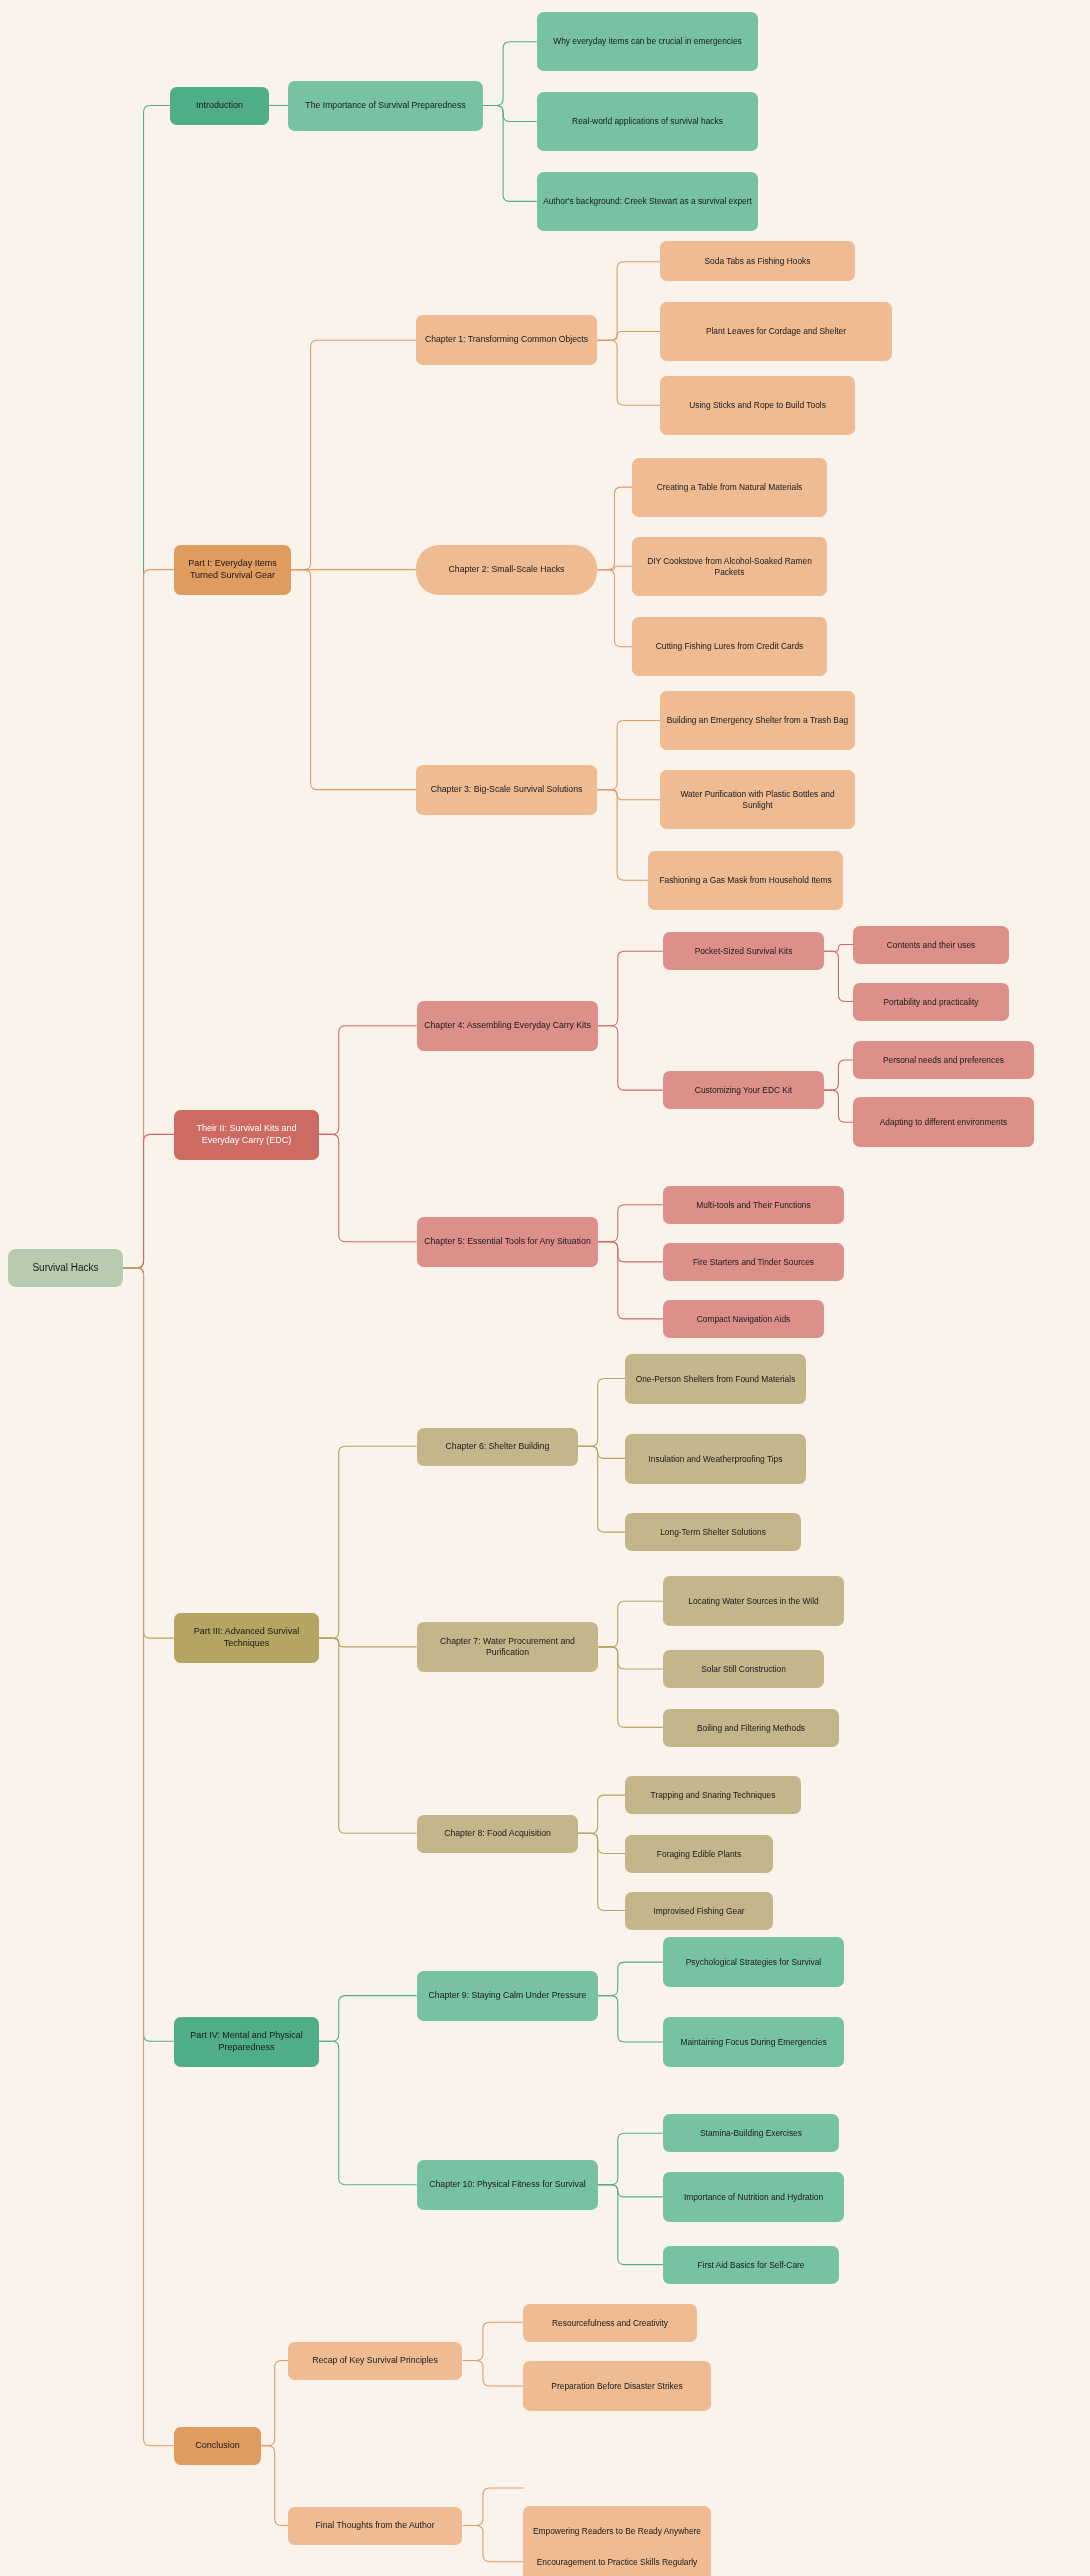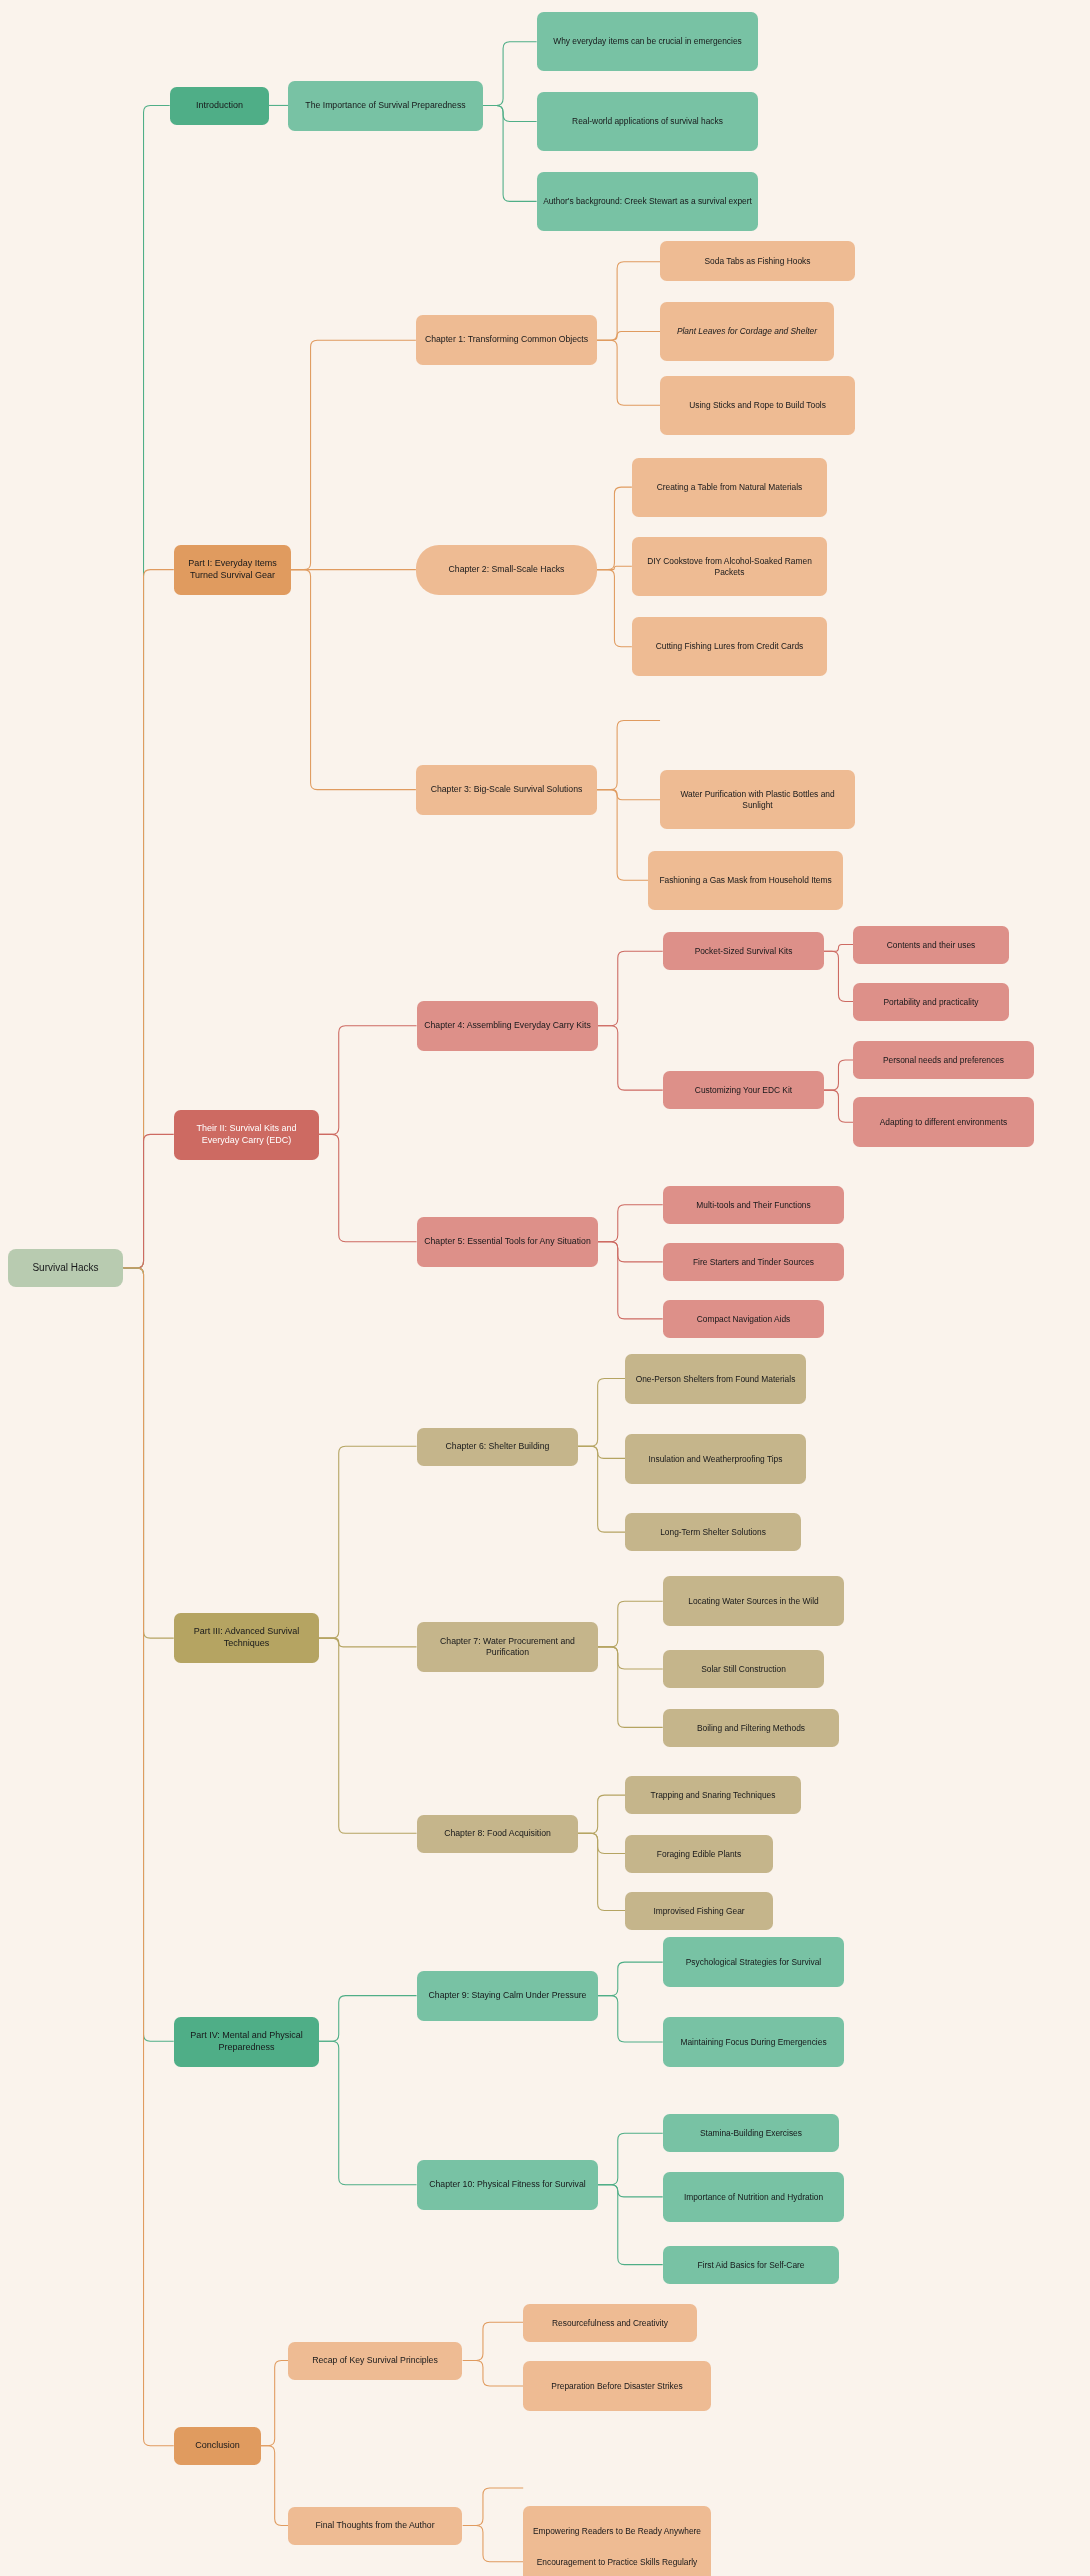--- a/index.html
+++ b/index.html
@@ -95,27 +95,28 @@
     </svg>
 <div class="node root" style="left: 8px; top: 1249px; width: 115px; height: 38px; background: rgb(184, 203, 176); font-size: 10px;">Survival Hacks</div>
     <div class="node n-l1" style="left: 170px; top: 87px; width: 99px; height: 38px; background: rgb(79, 174, 135);">Introduction</div>
     <div class="node n-l2" style="left: 288px; top: 81px; width: 195px; height: 50px; background: rgb(120, 194, 164);">The Importance of Survival Preparedness</div>
     <div class="node n-l3" style="left: 537px; top: 12px; width: 221px; height: 59px; background: rgb(120, 194, 164);">Why everyday items can be crucial in emergencies</div>
     <div class="node n-l3" style="left: 537px; top: 92px; width: 221px; height: 59px; background: rgb(120, 194, 164);">Real-world applications of survival hacks</div>
     <div class="node n-l3" style="left: 537px; top: 172px; width: 221px; height: 59px; background: rgb(120, 194, 164);">Author's background: Creek Stewart as a survival expert</div>
     <div class="node n-l1" style="left: 174px; top: 545px; width: 117px; height: 50px; background: rgb(224, 155, 95);">Part I: Everyday Items Turned Survival Gear</div>
     <div class="node n-l2" style="left: 416px; top: 315px; width: 181px; height: 50px; background: rgb(238, 187, 147);">Chapter 1: Transforming Common Objects</div>
     <div class="node n-l3" style="left: 660px; top: 241px; width: 195px; height: 40px; background: rgb(238, 187, 147);">Soda Tabs as Fishing Hooks</div>
-    <div class="node n-l3" style="left: 660px; top: 302px; width: 174px; height: 59px; background: rgb(238, 187, 147); font-style: italic;">Plant Leaves for Cordage and Shelter</div>
+    <div class="node n-l3" style="left: 660px; top: 302px; width: 232px; height: 59px; background: rgb(238, 187, 147);">Plant Leaves for Cordage and Shelter</div>
     <div class="node n-l3" style="left: 660px; top: 376px; width: 195px; height: 59px; background: rgb(238, 187, 147);">Using Sticks and Rope to Build Tools</div>
     <div class="node n-l2" style="left: 416px; top: 545px; width: 181px; height: 50px; background: rgb(238, 187, 147); border-radius: 23px;">Chapter 2: Small-Scale Hacks</div>
     <div class="node n-l3" style="left: 632px; top: 458px; width: 195px; height: 59px; background: rgb(238, 187, 147);">Creating a Table from Natural Materials</div>
     <div class="node n-l3" style="left: 632px; top: 537px; width: 195px; height: 59px; background: rgb(238, 187, 147);">DIY Cookstove from Alcohol-Soaked Ramen Packets</div>
     <div class="node n-l3" style="left: 632px; top: 617px; width: 195px; height: 59px; background: rgb(238, 187, 147);">Cutting Fishing Lures from Credit Cards</div>
     <div class="node n-l2" style="left: 416px; top: 765px; width: 181px; height: 50px; background: rgb(238, 187, 147);">Chapter 3: Big-Scale Survival Solutions</div>
+    <div class="node n-l3" style="left: 660px; top: 691px; width: 195px; height: 59px; background: rgb(238, 187, 147);">Building an Emergency Shelter from a Trash Bag</div>
     <div class="node n-l3" style="left: 660px; top: 770px; width: 195px; height: 59px; background: rgb(238, 187, 147);">Water Purification with Plastic Bottles and Sunlight</div>
     <div class="node n-l3" style="left: 648px; top: 851px; width: 195px; height: 59px; background: rgb(238, 187, 147);">Fashioning a Gas Mask from Household Items</div>
     <div class="node n-l1 white-text" style="left: 174px; top: 1110px; width: 145px; height: 50px; background: rgb(205, 106, 98);">Their II: Survival Kits and Everyday Carry (EDC)</div>
     <div class="node n-l2" style="left: 417px; top: 1001px; width: 181px; height: 50px; background: rgb(221, 144, 137);">Chapter 4: Assembling Everyday Carry Kits</div>
     <div class="node n-l3" style="left: 663px; top: 932px; width: 161px; height: 38px; background: rgb(221, 144, 137);">Pocket-Sized Survival Kits</div>
     <div class="node n-l4" style="left: 853px; top: 926px; width: 156px; height: 38px; background: rgb(221, 144, 137);">Contents and their uses</div>
     <div class="node n-l4" style="left: 853px; top: 983px; width: 156px; height: 38px; background: rgb(221, 144, 137);">Portability and practicality</div>
     <div class="node n-l3" style="left: 663px; top: 1071px; width: 161px; height: 38px; background: rgb(221, 144, 137);">Customizing Your EDC Kit</div>
     <div class="node n-l4" style="left: 853px; top: 1041px; width: 181px; height: 38px; background: rgb(221, 144, 137);">Personal needs and preferences</div>
     <div class="node n-l4" style="left: 853px; top: 1097px; width: 181px; height: 50px; background: rgb(221, 144, 137);">Adapting to different environments</div>

